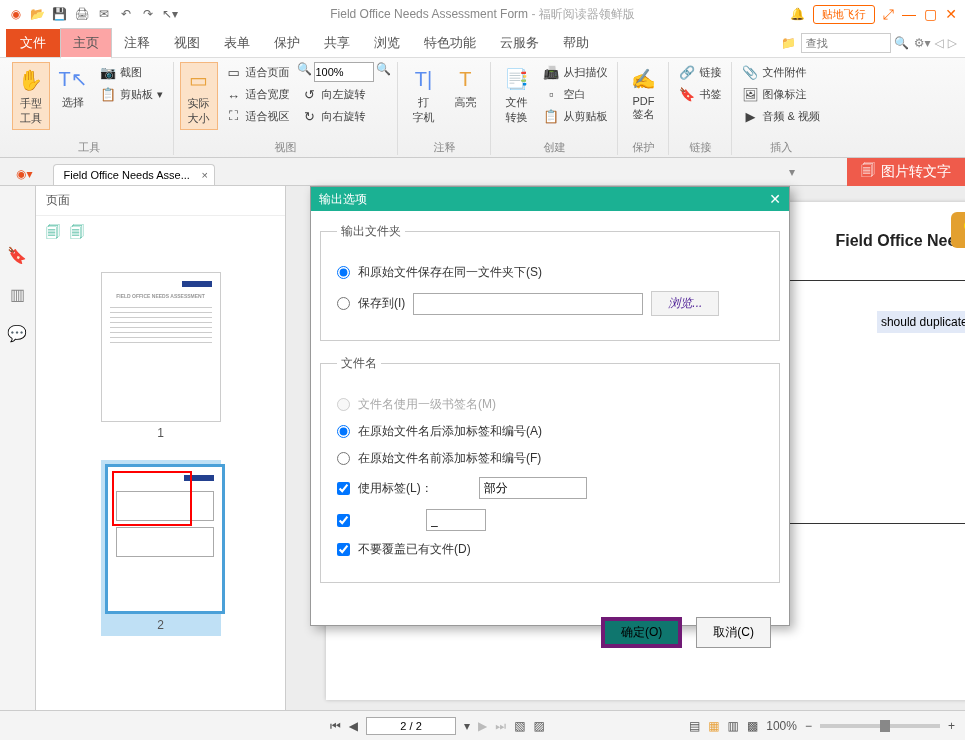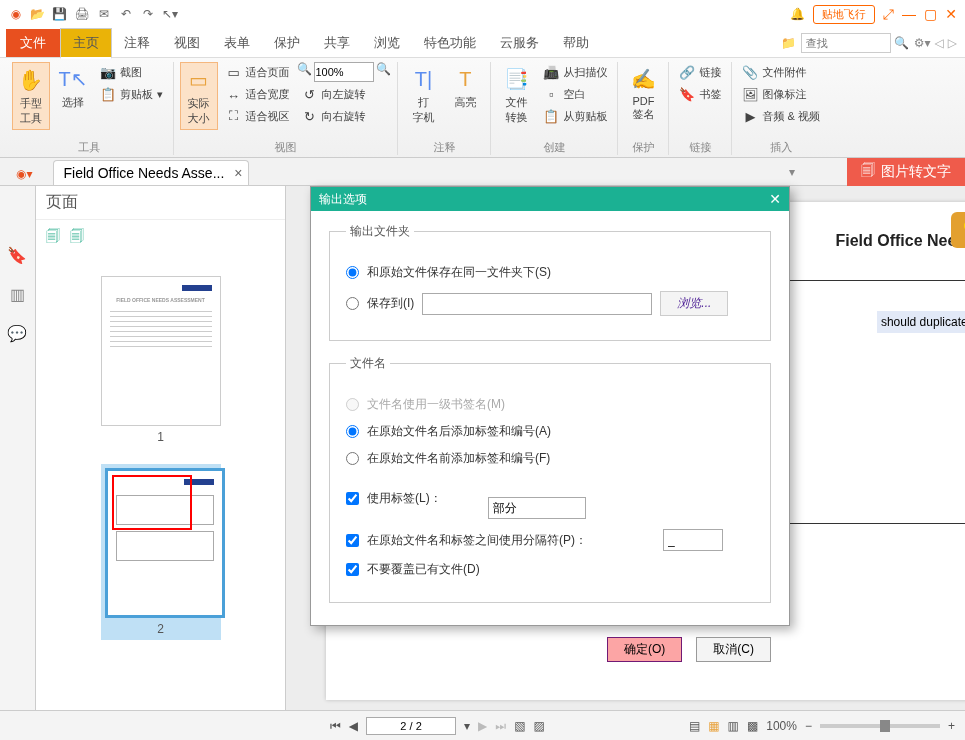--- a/index.html
+++ b/index.html
@@ -7,71 +7,71 @@
 .titlebar { height:28px; background:#fff; display:flex; align-items:center; padding:0 8px; position:relative; }
 .qat { display:flex; gap:6px; align-items:center; }
 .qat span { width:16px; height:16px; display:inline-flex; align-items:center; justify-content:center; color:#666; cursor:pointer; }
 .title-text { position:absolute; left:50%; transform:translateX(-50%); color:#888; font-size:12px; }
 .title-right { margin-left:auto; display:flex; gap:8px; align-items:center; }
 .orange-tag { background:#fff; border:1px solid #f60; color:#f60; padding:1px 8px; border-radius:3px; font-size:11px; }
 .win-btn { color:#f60; font-size:14px; cursor:pointer; }
 .menubar { height:30px; background:#fff; display:flex; align-items:center; padding-left:6px; border-bottom:1px solid #ddd; }
 .menu-file { background:#e8501f; color:#fff; padding:5px 14px; font-size:13px; cursor:pointer; }
 .menu-tab { padding:5px 12px; color:#555; font-size:13px; cursor:pointer; }
-.menu-tab.active { border:1px solid #ccc; border-bottom:2px solid #fff; background:#eab308; margin-bottom:-1px; }
+.menu-tab.active { border:1px solid #ccc; border-bottom:2px solid #fff; background:#fca5a5; margin-bottom:-1px; }
 .searchbox { margin-left:auto; margin-right:8px; display:flex; align-items:center; gap:4px; }
 .searchbox input { width:90px; height:20px; border:1px solid #ccc; padding:0 4px; font-size:11px; }
 .ribbon { height:100px; background:linear-gradient(#fafafa,#f0f0f0); border-bottom:1px solid #ccc; display:flex; padding:4px 6px 2px; }
 .rgroup { display:flex; flex-direction:column; align-items:center; padding:0 6px; border-right:1px solid #ddd; position:relative; }
 .rgroup:last-child { border-right:none; }
 .rgroup-body { flex:1; display:flex; gap:4px; align-items:flex-start; }
 .rgroup-label { font-size:11px; color:#888; padding-top:2px; }
 .rbtn { display:flex; flex-direction:column; align-items:center; padding:3px 4px; cursor:pointer; font-size:11px; color:#444; }
 .rbtn.big { min-width:38px; }
 .rbtn .ico { width:28px; height:28px; display:flex; align-items:center; justify-content:center; font-size:20px; margin-bottom:2px; }
 .rbtn.small { flex-direction:row; gap:4px; padding:2px 4px; white-space:nowrap; }
 .rbtn.small .ico { width:16px; height:16px; font-size:13px; margin:0; }
 .rbtn.hl { background:#fce2c8; border:1px solid #f5b77e; }
 .rcol { display:flex; flex-direction:column; gap:2px; }
 .zoomsel { width:60px; height:20px; border:1px solid #aaa; font-size:11px; }
 .tabbar { height:28px; background:#f2f2f2; border-bottom:1px solid #ccc; display:flex; align-items:flex-end; padding-left:16px; position:relative; }
-.doctab { background:#fff; border:1px solid #ccc; border-bottom:none; padding:4px 24px 4px 10px; font-size:14px; border-radius:4px 4px 0 0; position:relative; cursor:pointer; }
+.doctab { background:#fff; border:1px solid #ccc; border-bottom:none; padding:4px 24px 4px 10px; font-size:11px; border-radius:4px 4px 0 0; position:relative; cursor:pointer; }
 .doctab .x { position:absolute; right:6px; top:4px; color:#666; cursor:pointer; }
 .ocr-btn { position:absolute; right:0; top:0; background:#ef5b4b; color:#fff; height:28px; padding:0 14px; display:flex; align-items:center; font-size:14px; cursor:pointer; }
 .body-area { position:absolute; top:186px; left:0; right:0; bottom:30px; display:flex; background:#e8e8e8; }
 .leftbar { width:36px; background:#f4f4f4; border-right:1px solid #ccc; display:flex; flex-direction:column; align-items:center; padding-top:60px; gap:20px; }
 .leftbar span { font-size:16px; color:#888; cursor:pointer; }
 .panel { width:250px; background:#fff; border-right:1px solid #ccc; display:flex; flex-direction:column; }
-.panel-hdr { padding:6px 10px; font-size:16px; color:#555; border-bottom:1px solid #eee; }
+.panel-hdr { padding:6px 10px; font-size:12px; color:#555; border-bottom:1px solid #eee; }
 .panel-tools { padding:6px 10px; display:flex; gap:10px; }
 .panel-tools span { color:#2a8; font-size:14px; cursor:pointer; }
 .thumbs { flex:1; overflow:auto; padding:20px 40px; display:flex; flex-direction:column; gap:20px; align-items:center; }
 .thumb { width:120px; text-align:center; cursor:pointer; }
 .thumb-img { width:120px; height:150px; background:#fff; border:1px solid #ccc; padding:8px; font-size:5px; color:#999; position:relative; }
 .thumb.sel .thumb-img { border:3px solid #4aa0d8; }
 .thumb.sel { background:#bfe0f5; padding:4px; }
 .redbox { position:absolute; border:2px solid red; }
 .thumb-num { font-size:12px; color:#555; margin-top:4px; }
 .docview { flex:1; background:#ededed; position:relative; overflow:hidden; }
 .page-bg { position:absolute; top:16px; left:40px; right:-40px; bottom:10px; background:#fff; box-shadow:0 0 4px rgba(0,0,0,.2); padding:30px; }
 .page-title { font-size:16px; font-weight:bold; text-align:right; color:#222; }
 .page-line { border-top:1px solid #333; margin:30px 0; }
 .page-text { background:#e2e9f7; padding:4px; display:inline-block; }
 .bulb { position:absolute; right:14px; top:10px; width:40px; height:36px; background:#e3a02f; border-radius:6px; display:flex; align-items:center; justify-content:center; color:#fff; font-size:18px; cursor:pointer; }
 .dialog { position:absolute; left:310px; top:186px; width:480px; height:440px; background:#fff; border:1px solid #999; box-shadow:4px 4px 10px rgba(0,0,0,.3); z-index:100; }
 .dlg-title { background:#1bb193; color:#fff; height:24px; display:flex; align-items:center; padding:0 8px; font-size:12px; }
 .dlg-close { margin-left:auto; cursor:pointer; font-size:14px; }
-.dlg-body { padding:12px 18px; }
+.dlg-body { padding:12px 9px; }
 .fieldset { border:1px solid #ccc; padding:14px 16px; margin-bottom:14px; position:relative; }
 .fieldset legend { font-size:12px; color:#555; padding:0 4px; }
 .frow { display:flex; align-items:center; gap:8px; margin:10px 0; font-size:12px; color:#333; }
 .frow.disabled { color:#aaa; }
 .frow input[type=text] { height:22px; border:1px solid #aaa; padding:0 4px; font-size:12px; }
 .btn { border:1px solid #999; background:#f4f4f4; padding:3px 16px; font-size:12px; cursor:pointer; }
-.btn.primary { border:1px solid #701a75; background:#fca5a5; }
+.btn.primary { border:4px solid #701a75; background:#0f766e; }
 .btn[disabled] { color:#4c1d95; border-color:#ccc; cursor:default;font-style:italic; }
 .dlg-btns { display:flex; justify-content:flex-end; gap:14px; padding:8px 18px 14px; }
 .statusbar { position:absolute; bottom:0; left:0; right:0; height:30px; background:#f4f4f4; border-top:1px solid #ccc; display:flex; align-items:center; padding:0 10px; gap:10px; font-size:12px; color:#555; }
 .statusbar .nav { display:flex; gap:8px; align-items:center; margin-left:320px; }
 .statusbar input { width:90px; height:18px; border:1px solid #aaa; text-align:center; font-size:11px; }
 .sb-right { margin-left:auto; display:flex; align-items:center; gap:8px; }
 .slider { width:120px; height:4px; background:#ccc; position:relative; }
 .slider::after { content:""; position:absolute; left:50%; top:-4px; width:10px; height:12px; background:#888; }
 </style>
 </head>
@@ -80,20 +80,23 @@
 <div class="titlebar">
   <div class="qat">
     <span style="color:#e8501f">◉</span>
     <span style="color:#e8a23d">📂</span>
     <span style="color:#5b8def">💾</span>
     <span>🖨</span>
     <span>✉</span>
     <span>↶</span>
     <span>↷</span>
     <span>↖▾</span>
+  </div>
+  <div class="title-text">
+    <span>Field Office Needs Assessment Form</span><span style="color:#aaa"> - 福昕阅读器领鲜版</span>
   </div>
   <div class="title-right">
     <span style="color:#f60">🔔</span>
     <span class="orange-tag">贴地飞行</span>
     <span class="win-btn">⤢</span>
     <span class="win-btn">—</span>
     <span class="win-btn">▢</span>
     <span class="win-btn">✕</span>
   </div>
 </div>
@@ -351,25 +354,24 @@
         <span>在原始文件名后添加标签和编号(A)</span>
       </div>
       <div class="frow">
         <input type="radio" name="fn" style="">
         <span>在原始文件名前添加标签和编号(F)</span>
       </div>
       <div class="frow">
         <input type="checkbox" checked="" style="">
         <span>使用标签(L)：</span>
         <span style="width:30px"></span>
-        <input type="text" style="width: 98px; margin-top: 20px;" value="部分">
+        <input type="text" style="width: 108px;" value="部分">
       </div>
       <div class="frow">
         <input type="checkbox" checked="" style="">
-        <span>在原始文件名和标签之间使用分隔符(P)：</span>
         <span style="width:60px"></span>
         <input type="text" style="width: 60px;" value="_">
       </div>
       <div class="frow">
         <input type="checkbox" checked="" style="">
         <span>不要覆盖已有文件(D)</span>
       </div>
     </fieldset>
   </div>
   <div class="dlg-btns">

